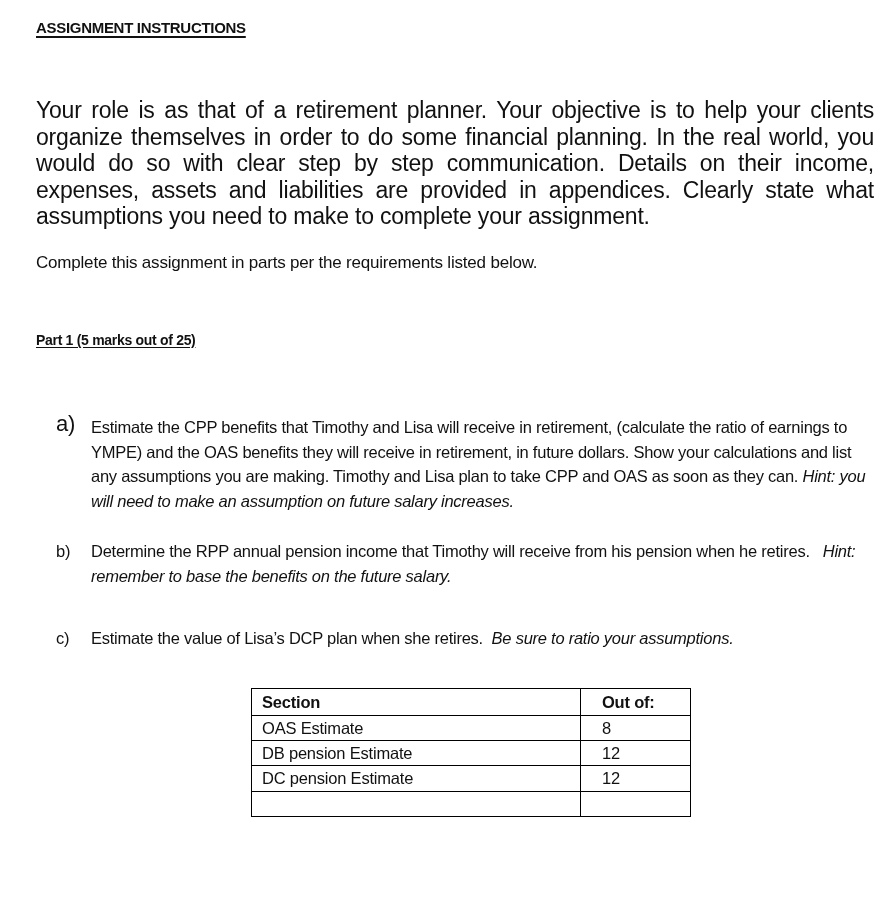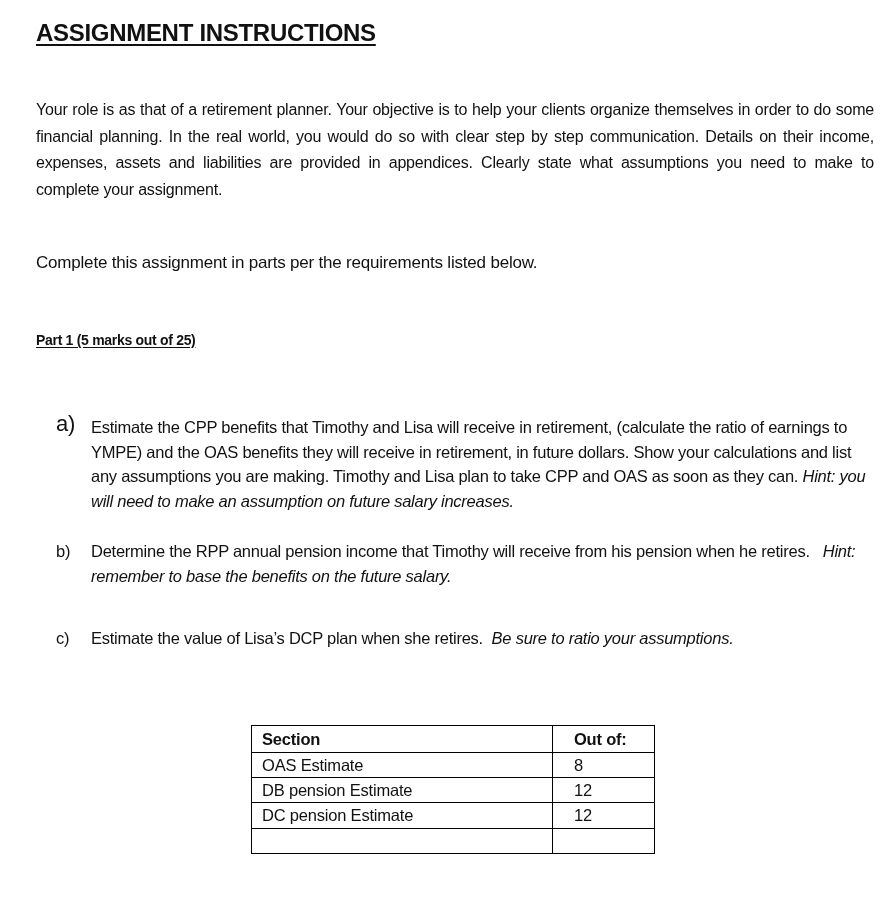--- a/index.html
+++ b/index.html
@@ -12,33 +12,33 @@
       height: 908px;
       position: relative;
       overflow: hidden;
       font-family: "Liberation Sans", sans-serif;
       color: #111111;
     }
     .abs { position: absolute; }
     .title {
       left: 36px;
       top: 19px;
-      font-size: 24px;
+      font-size: 15px;
       font-weight: bold;
       text-decoration: underline;
       text-decoration-thickness: 2px;
       text-underline-offset: 3px;
       letter-spacing: -0.3px;
       white-space: nowrap;
     }
     .intro {
       left: 36px;
       top: 97px;
       width: 838px;
-      font-size: 16px;
+      font-size: 23px;
       line-height: 26.5px;
       text-align: justify;
       text-align-last: left;
       letter-spacing: -0.2px;
     }
     .complete {
       left: 36px;
       top: 250px;
       font-size: 17px;
       line-height: 26px;
@@ -74,22 +74,22 @@
     }
     .item .body { flex: 1; }
     .item em { font-style: italic; }
     .item-a { top: 415px; }
     .item-b { top: 539px; }
     .item-c { top: 626px; }
 
     table.marks {
       position: absolute;
       left: 251px;
-      top: 725px;
-      width: 404px;
+      top: 688px;
+      width: 440px;
       border-collapse: collapse;
       font-size: 16.5px;
       letter-spacing: -0.2px;
     }
     table.marks td {
       border: 1.4px solid #000000;
       padding: 0 10px;
       height: 24.2px;
       line-height: 24px;
       vertical-align: middle;

